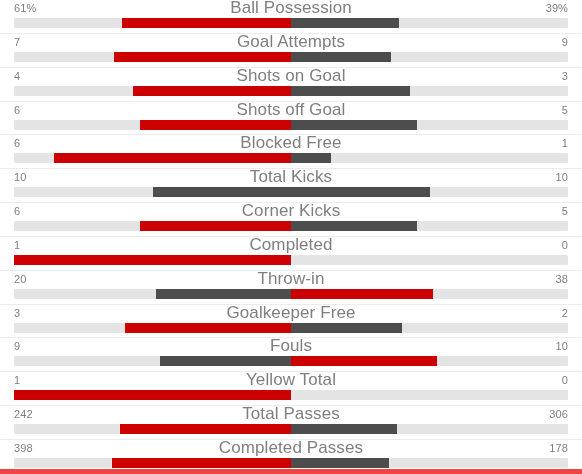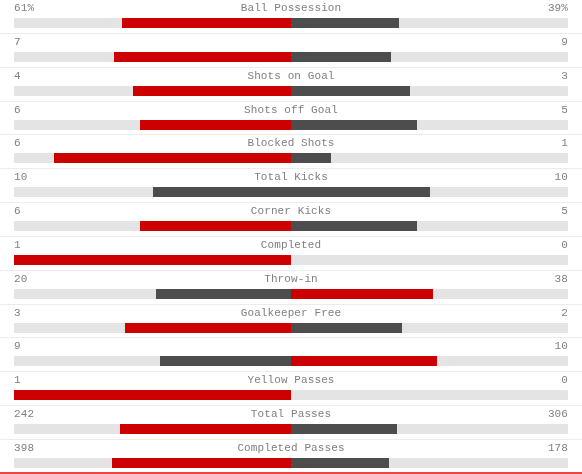--- a/index.html
+++ b/index.html
@@ -20,45 +20,44 @@
     flex-direction:column;
   }
   .stat-row{
     position:relative;
     height:33.857px;
     box-sizing:border-box;
     border-bottom:1px solid #ececec;
     background:#fff;
     flex:0 0 auto;
   }
-  .stat-row:last-child{border-bottom:2px solid #ef4444;}
+  .stat-row:last-child{border-bottom:5px solid #ef4444;}
 
   .row-head{
     position:relative;
     height:26px;
     padding:0 4px;
     box-sizing:border-box;
-    font-family:Liberation Mono, monospace;
   }
   .val{
     position:absolute;
     top:1px;
     font-size:11px;
     line-height:14px;
     color:#7f7f7f;
     letter-spacing:0.1px;
     white-space:nowrap;
   }
   .val-home{left:14px;text-align:left;}
   .val-away{right:14px;text-align:right;}
   .stat-label{
     position:absolute;
     left:0;right:0;top:1px;
     text-align:center;
-    font-size:11px;
+    font-size:17px;
     line-height:14px;
     color:#7f7f7f;
     letter-spacing:0.1px;
     white-space:nowrap;
   }
 
   .bar-wrap{
     position:absolute;
     left:14px;
     right:14px;
@@ -108,20 +107,21 @@
           <div class="bar-fill win" style="width:61.000%"></div>
         </div>
         <div class="bar-half away">
           <div class="bar-fill lose" style="width:39.000%"></div>
         </div>
       </div>
     </div>
     <div class="stat-row">
       <div class="row-head">
         <span class="val val-home">7</span>
+        <span class="stat-label">Goal Attempts</span>
         <span class="val val-away">9</span>
       </div>
       <div class="bar-wrap">
         <div class="bar-track"></div>
         <div class="bar-half home">
           <div class="bar-fill win" style="width:64.000%"></div>
         </div>
         <div class="bar-half away">
           <div class="bar-fill lose" style="width:36.000%"></div>
         </div>
@@ -155,21 +155,21 @@
           <div class="bar-fill win" style="width:54.545%"></div>
         </div>
         <div class="bar-half away">
           <div class="bar-fill lose" style="width:45.455%"></div>
         </div>
       </div>
     </div>
     <div class="stat-row">
       <div class="row-head">
         <span class="val val-home">6</span>
-        <span class="stat-label">Blocked Shots</span>
+        <span class="stat-label">Blocked Free</span>
         <span class="val val-away">1</span>
       </div>
       <div class="bar-wrap">
         <div class="bar-track"></div>
         <div class="bar-half home">
           <div class="bar-fill win" style="width:85.714%"></div>
         </div>
         <div class="bar-half away">
           <div class="bar-fill lose" style="width:14.286%"></div>
         </div>
@@ -251,36 +251,37 @@
           <div class="bar-fill win" style="width:60.000%"></div>
         </div>
         <div class="bar-half away">
           <div class="bar-fill lose" style="width:40.000%"></div>
         </div>
       </div>
     </div>
     <div class="stat-row">
       <div class="row-head">
         <span class="val val-home">9</span>
+        <span class="stat-label">Fouls</span>
         <span class="val val-away">10</span>
       </div>
       <div class="bar-wrap">
         <div class="bar-track"></div>
         <div class="bar-half home">
           <div class="bar-fill lose" style="width:47.368%"></div>
         </div>
         <div class="bar-half away">
           <div class="bar-fill win" style="width:52.632%"></div>
         </div>
       </div>
     </div>
     <div class="stat-row">
       <div class="row-head">
         <span class="val val-home">1</span>
-        <span class="stat-label">Yellow Passes</span>
+        <span class="stat-label">Yellow Total</span>
         <span class="val val-away">0</span>
       </div>
       <div class="bar-wrap">
         <div class="bar-track"></div>
         <div class="bar-half home">
           <div class="bar-fill win" style="width:100.000%"></div>
         </div>
         <div class="bar-half away">
           <div class="bar-fill lose" style="width:0.000%"></div>
         </div>

